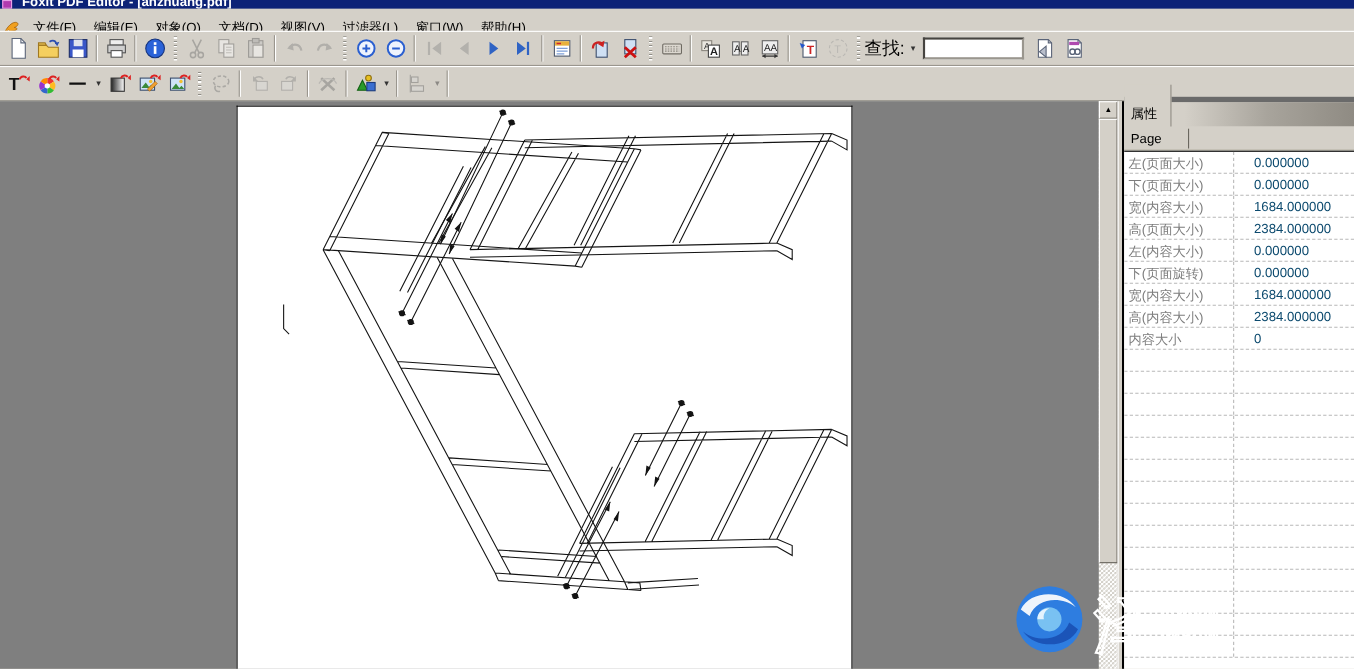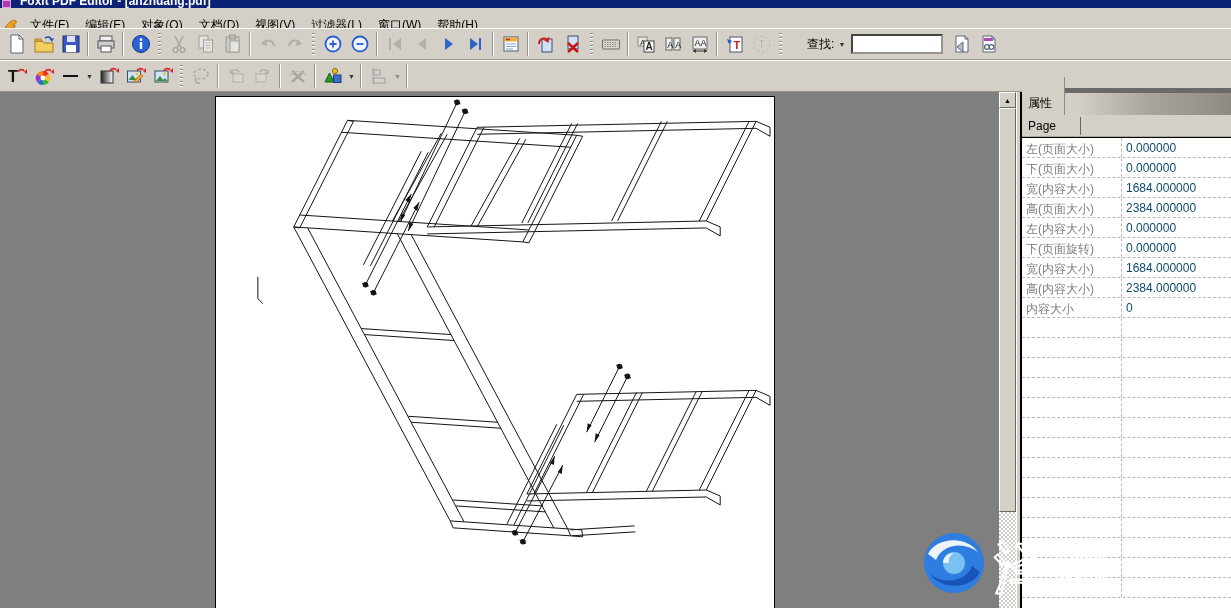--- a/index.html
+++ b/index.html
@@ -29,21 +29,21 @@
   #toolbar-object { top:60px; }
   .tbtn { width:27px; height:26px; display:flex; align-items:center; justify-content:center;
     border:1px solid transparent; }
   .tbtn svg { width:22px; height:22px; }
   .dis { filter:grayscale(1) opacity(.45); }
   .sep { width:2px; height:24px; border-left:1px solid #9a968e; border-right:1px solid #fff; margin:0 3px; }
   .grip { width:3px; height:22px; margin:0 4px;
     background:repeating-linear-gradient(to bottom,#8f8d86 0 1px,#fff 1px 2px,transparent 2px 4px); }
   .drop { width:11px; height:26px; display:flex; align-items:center; justify-content:center;
     font-size:7px; color:#333; }
-  .find-label { font-size:12px; margin:0 2px 0 21px; white-space:nowrap; }
+  .find-label { font-size:16px; margin:0 2px 0 0; white-space:nowrap; }
   .find-input { width:92px; height:20px; border:2px inset #9a968e; background:#fff;
     font-size:12px; padding:0 3px; margin:0 4px; }
 
   
   .main { position:absolute; left:0; top:92px; width:1231px; height:516px; }
   .canvas { position:absolute; left:0; top:0; width:999px; height:516px; background:#7f7f7f; }
   .page { position:absolute; left:215px; top:4px; width:560px; height:512px;
     background:#fff; border:1px solid #000; border-bottom:none; }
   .page svg { width:100%; height:100%; display:block; }
 
@@ -72,21 +72,21 @@
   .panel-tabrow2 { height:22px; background:#d4d0c8; display:flex; align-items:center;
     border-bottom:1px solid #aca899; }
   .tab-page { font-size:12px; padding:2px 24px 2px 6px; border-right:1px solid #6a675f; }
   .ptable { position:absolute; left:0; top:49px; width:209px; bottom:0; background:#fff;
     border-top:1px solid #000; overflow:hidden; }
   .phead { display:flex; height:20px; }
   .phead > div { background:#d4d0c8; font-size:12px; color:#000; padding:2px 4px;
     border-top:1px solid #fff; border-left:1px solid #fff;
     border-right:1px solid #6a675f; border-bottom:1px solid #6a675f; }
   .phead .pname { width:100px; } .phead .pval { flex:1; }
-  .prow { display:flex; height:20px; border-bottom:1px dashed #b8b8b8; }
+  .prow { display:flex; height:20px; border-bottom:1px dashed #b8b8b8;gap:14px; }
   .prow .pname { width:100px; font-size:12px; color:#7d7d7d; padding:3px 4px;
     border-right:1px dashed #b8b8b8; white-space:nowrap; overflow:hidden; }
   .prow .pval { flex:1; font-size:12px; color:#0c4a6e; padding:3px 4px; white-space:nowrap; overflow:hidden; }
 
   
   .watermark { position:absolute; left:912px; top:518px; width:230px; height:90px;
     z-index:60; pointer-events:none; }
 </style>
 </head>
 <body>

